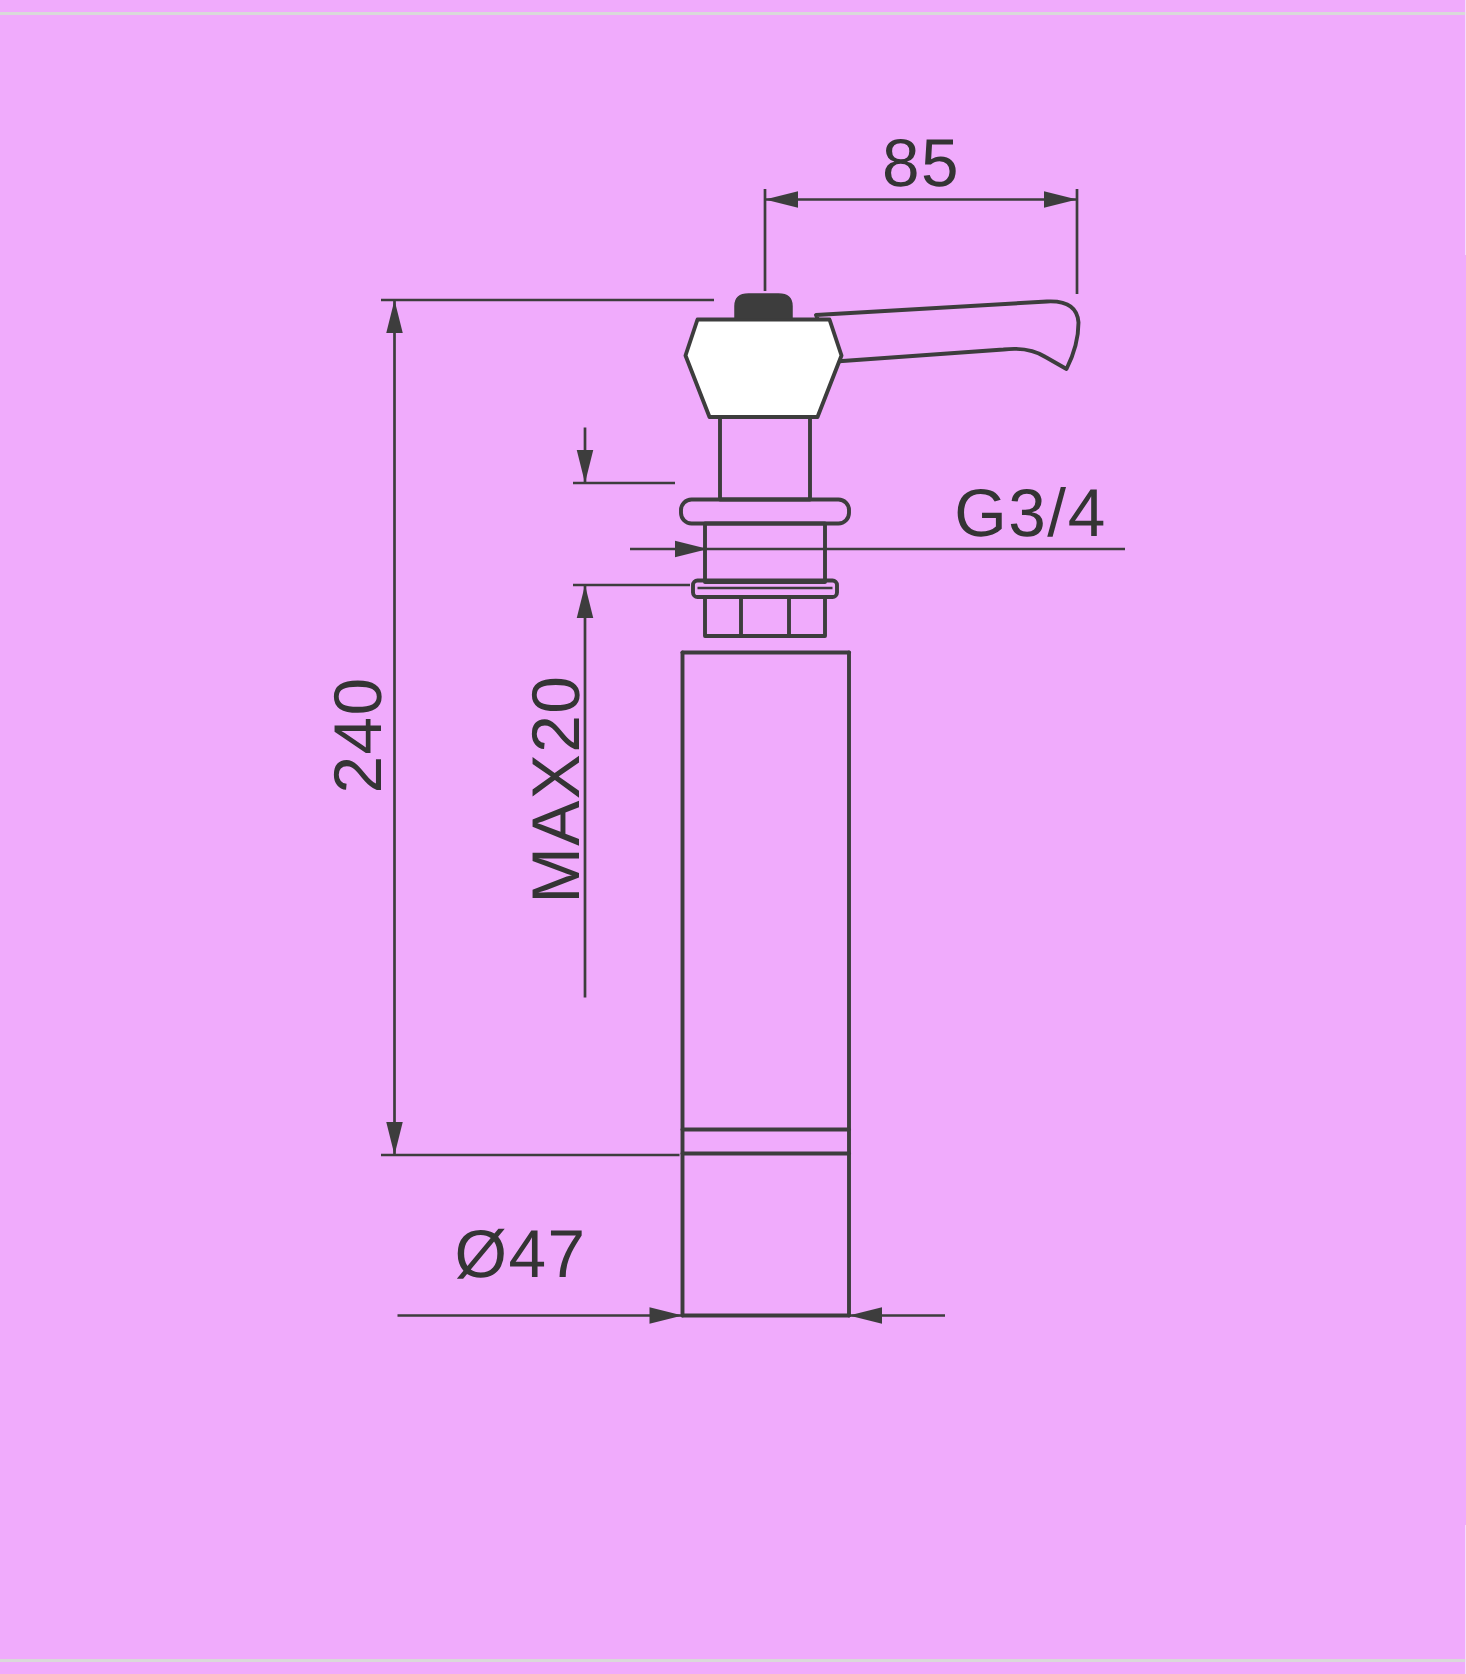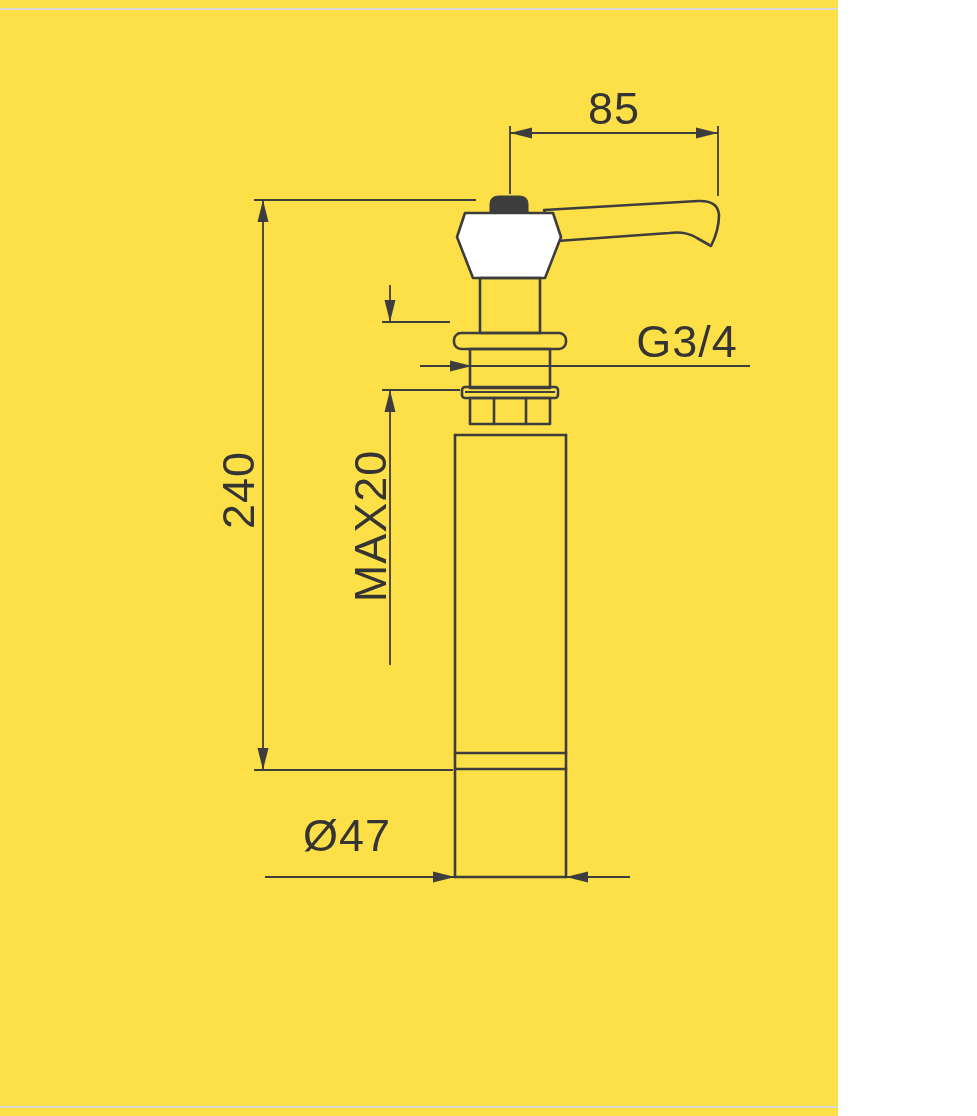--- a/index.html
+++ b/index.html
@@ -2,23 +2,23 @@
 <html><head>
 <meta charset="utf-8">
 <style>
   html, body {
     margin: 0;
     padding: 0;
     background: #ffffff;
   }
   .stage {
     position: relative;
-    width: 838px;
+    width: 977px;
     height: 1116px;
-    background: #fde047;
+    background: #f0abfc;
     overflow: hidden;
   }
   svg text {
     font-family: "Liberation Sans", "DejaVu Sans", sans-serif;
     fill: #343434;
   }
   .dim-text {
     font-size: 45px;
     letter-spacing: 1px;
   }

